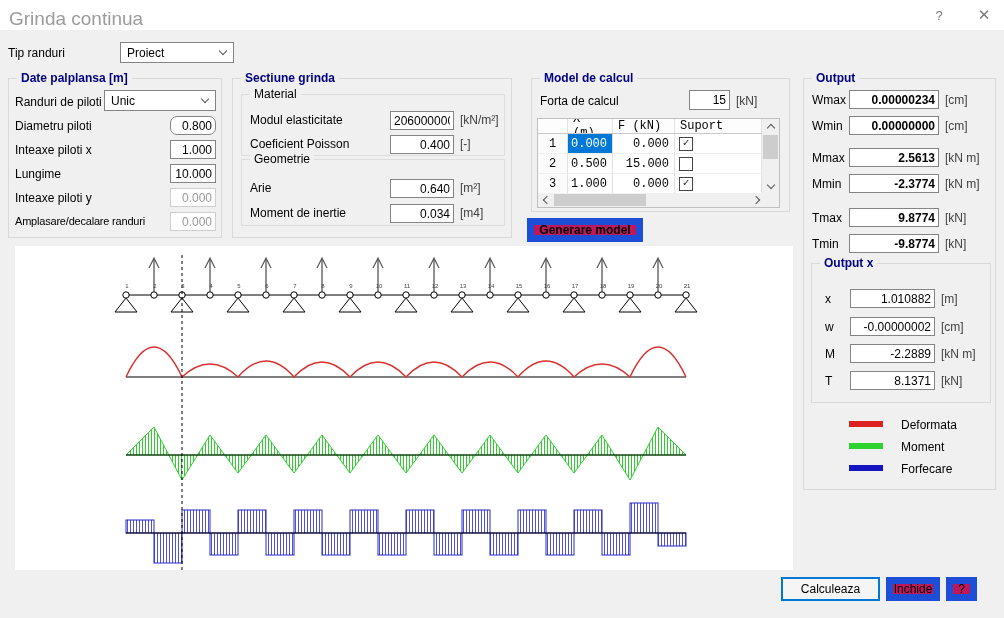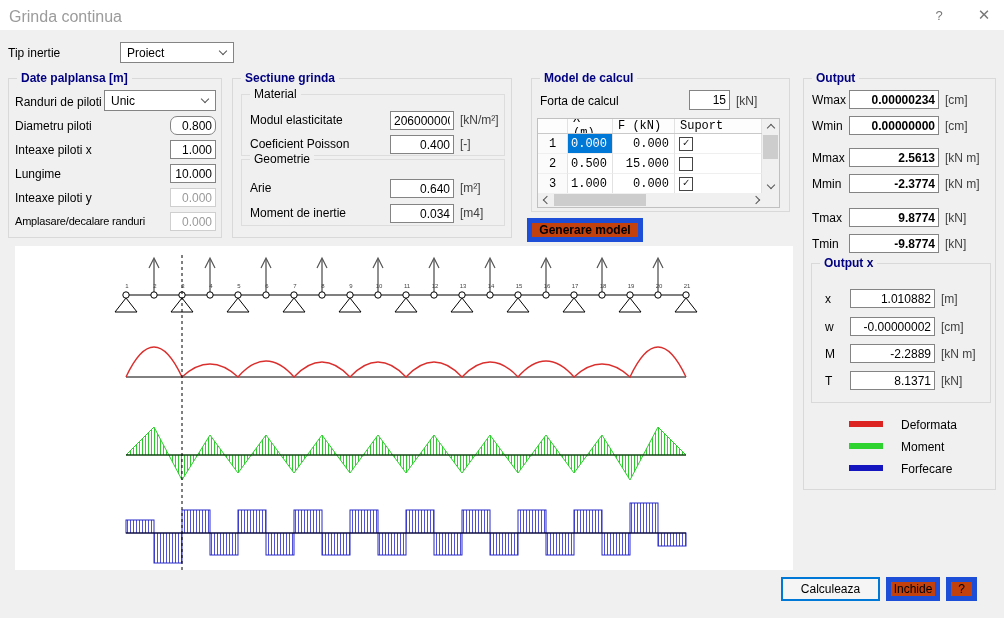--- a/index.html
+++ b/index.html
@@ -3,21 +3,21 @@
 <meta charset="utf-8">
 <style>
   * { margin:0; padding:0; box-sizing:border-box; }
   html,body { background:#c9c9c9; }
   body { font-family:"Liberation Sans", sans-serif; }
   #window {
     position:relative; width:1004px; height:618px; background:#f0f0f0;
     overflow:hidden; font-size:12px; color:#000;
   }
   .titlebar { position:absolute; left:0; top:0; width:1004px; height:30px; background:#ffffff; }
-  .title-text { position:absolute; left:9px; top:8px; font-size:16px; color:#9b9b9b; }
+  .title-text { position:absolute; left:9px; top:8px; font-size:19px; color:#9b9b9b; }
   .tb-btn { position:absolute; top:2px; width:32px; height:26px; display:flex; align-items:center; justify-content:center; color:#787878; font-size:13px; cursor:default; }
   .strip-blue { position:absolute; left:558px; top:0; width:430px; height:4px; background:#2e74c0; border-bottom:1px solid #1a4e8a; }
   .strip-green { position:absolute; left:988px; top:0; width:16px; height:4px; background:#2db35a; }
 
   .lbl { position:absolute; white-space:nowrap; color:#000; }
   .lbl.tight { font-size:11px; letter-spacing:-0.2px; }
   .unit { position:absolute; white-space:nowrap; color:#404040; }
 
   .group { position:absolute; border:1px solid #d9d9d9; }
   .group > .legend-t { position:absolute; top:-8px; left:8px; background:#f0f0f0; padding:0 4px; font-weight:bold; color:#000080; line-height:15px; }
@@ -30,21 +30,21 @@
   .inp.leftalign { text-align:left; overflow:hidden; }
   .inp.disabled { border-color:#cfcfcf; color:#9a9a9a; }
 
   .combo { position:absolute; background:#fff; border:1px solid #848484; display:flex; align-items:center; justify-content:space-between; padding:0 7px 0 6px; }
   .chev { display:inline-block; width:6px; height:6px; border-right:1.4px solid #555; border-bottom:1.4px solid #555; }
   .chev.down { transform:rotate(45deg); margin-top:-3px; }
   .chev.up { transform:rotate(-135deg); margin-top:3px; }
   .chev.right { transform:rotate(-45deg); margin-left:-2px; }
   .chev.left { transform:rotate(135deg); margin-right:-2px; }
 
-  .btn { position:absolute; background:#c2410c; border:5px solid #1d4ed8; display:flex; align-items:center; justify-content:center; font-size:12px; cursor:default; }
+  .btn { position:absolute; background:#be185d; border:7px solid #1d4ed8; display:flex; align-items:center; justify-content:center; font-size:12px; cursor:default; }
   .btn.default { border:2px solid #0078d7; background:#f5f5f5; }
   .btn.boldtxt { font-weight:bold; }
 
   
   .tbl { position:absolute; background:#fff; border:1px solid #c0c0c0;font-family:Liberation Mono, monospace; }
   .tr { display:flex; height:20px; }
   .tr.head { height:15px; border-bottom:1px solid #c9c9c9; background:#fdfdfd; }
   .td { border-right:1px solid #e2e2e2; height:100%; display:flex; align-items:center; overflow:hidden; }
   .tr:not(.head) .td { border-bottom:1px solid #efefef; }
   .c0 { width:30px; justify-content:center; background:#fbfbfb; }
@@ -74,21 +74,21 @@
 
   <div class="strip-blue"></div>
   <div class="strip-green"></div>
 
   <div class="titlebar">
     <div class="title-text">Grinda continua</div>
     <div class="tb-btn" style="left:923px;">?</div>
     <div class="tb-btn" style="left:968px; font-size:15px;">✕</div>
   </div>
 
-  <div class="lbl" style="left:8px; top:46px;">Tip inertie</div>
+  <div class="lbl" style="left:8px; top:46px;">Tip randuri</div>
   <div class="combo" style="left:120px; top:42px; width:114px; height:21px;">
     <span>Proiect</span>
     <span class="chev down"></span>
   </div>
 
   <div class="group" style="left:8px; top:78px; width:214px; height:160px;">
     <span class="legend-t">Date palplansa [m]</span>
     <div class="lbl" style="left:6px; top:16px;">Randuri de piloti</div>
     <div class="combo" style="left:95px; top:11px; width:112px; height:21px;">
       <span>Unic</span>

